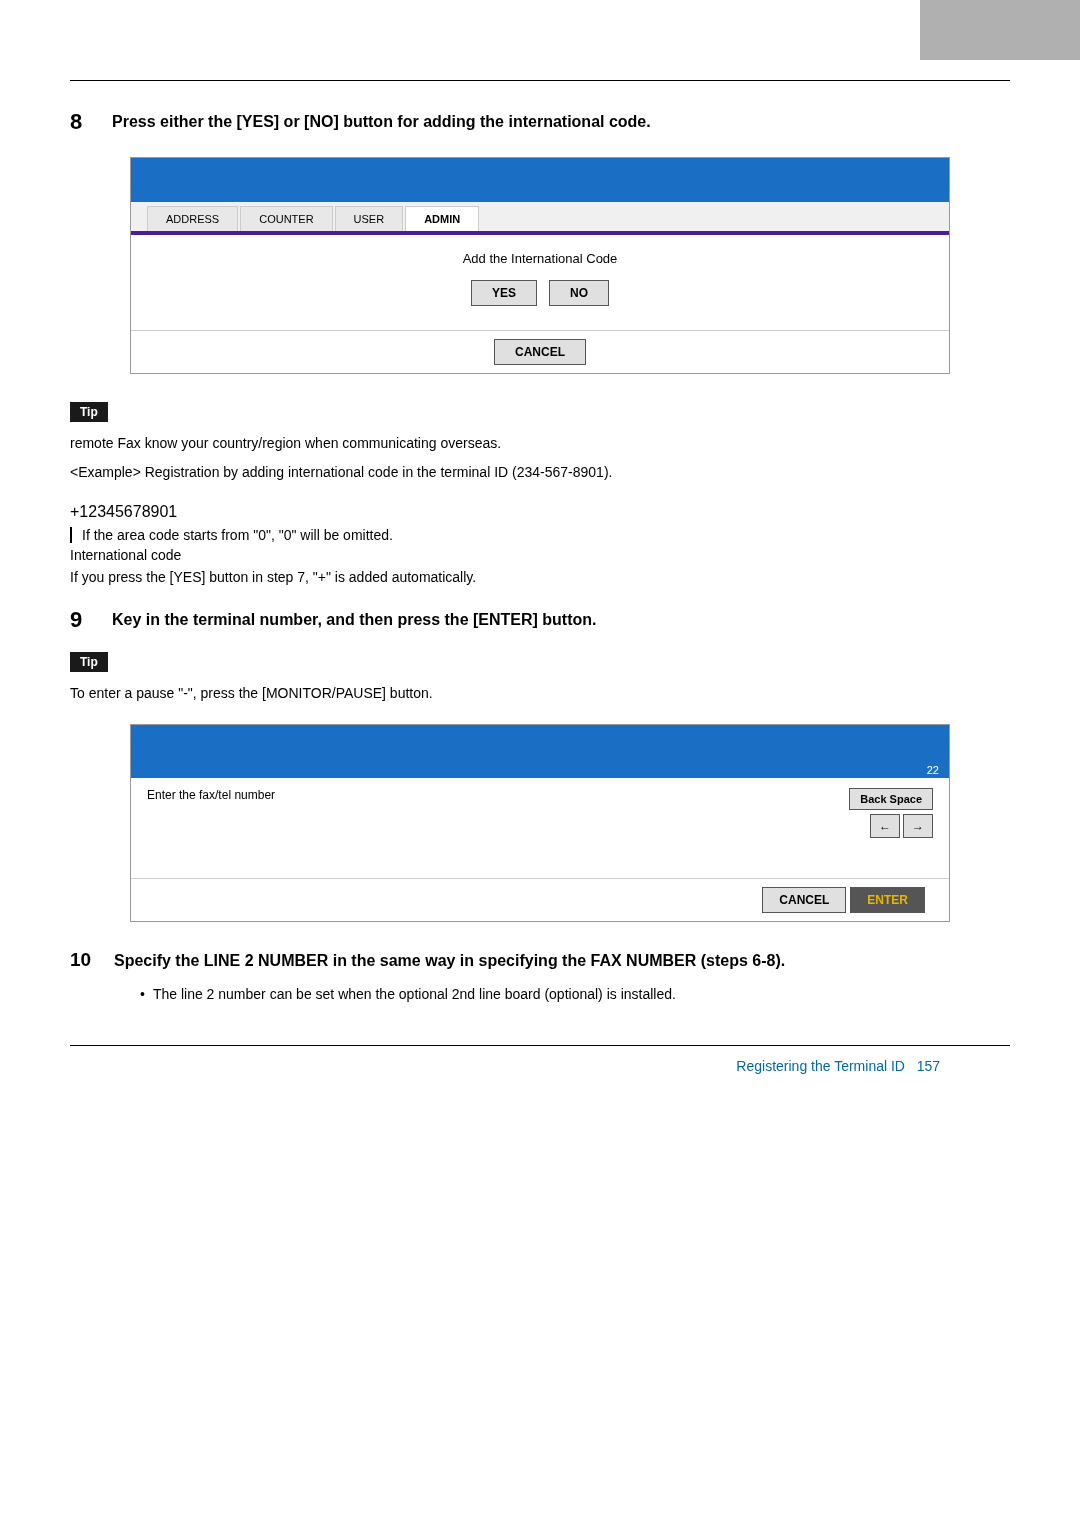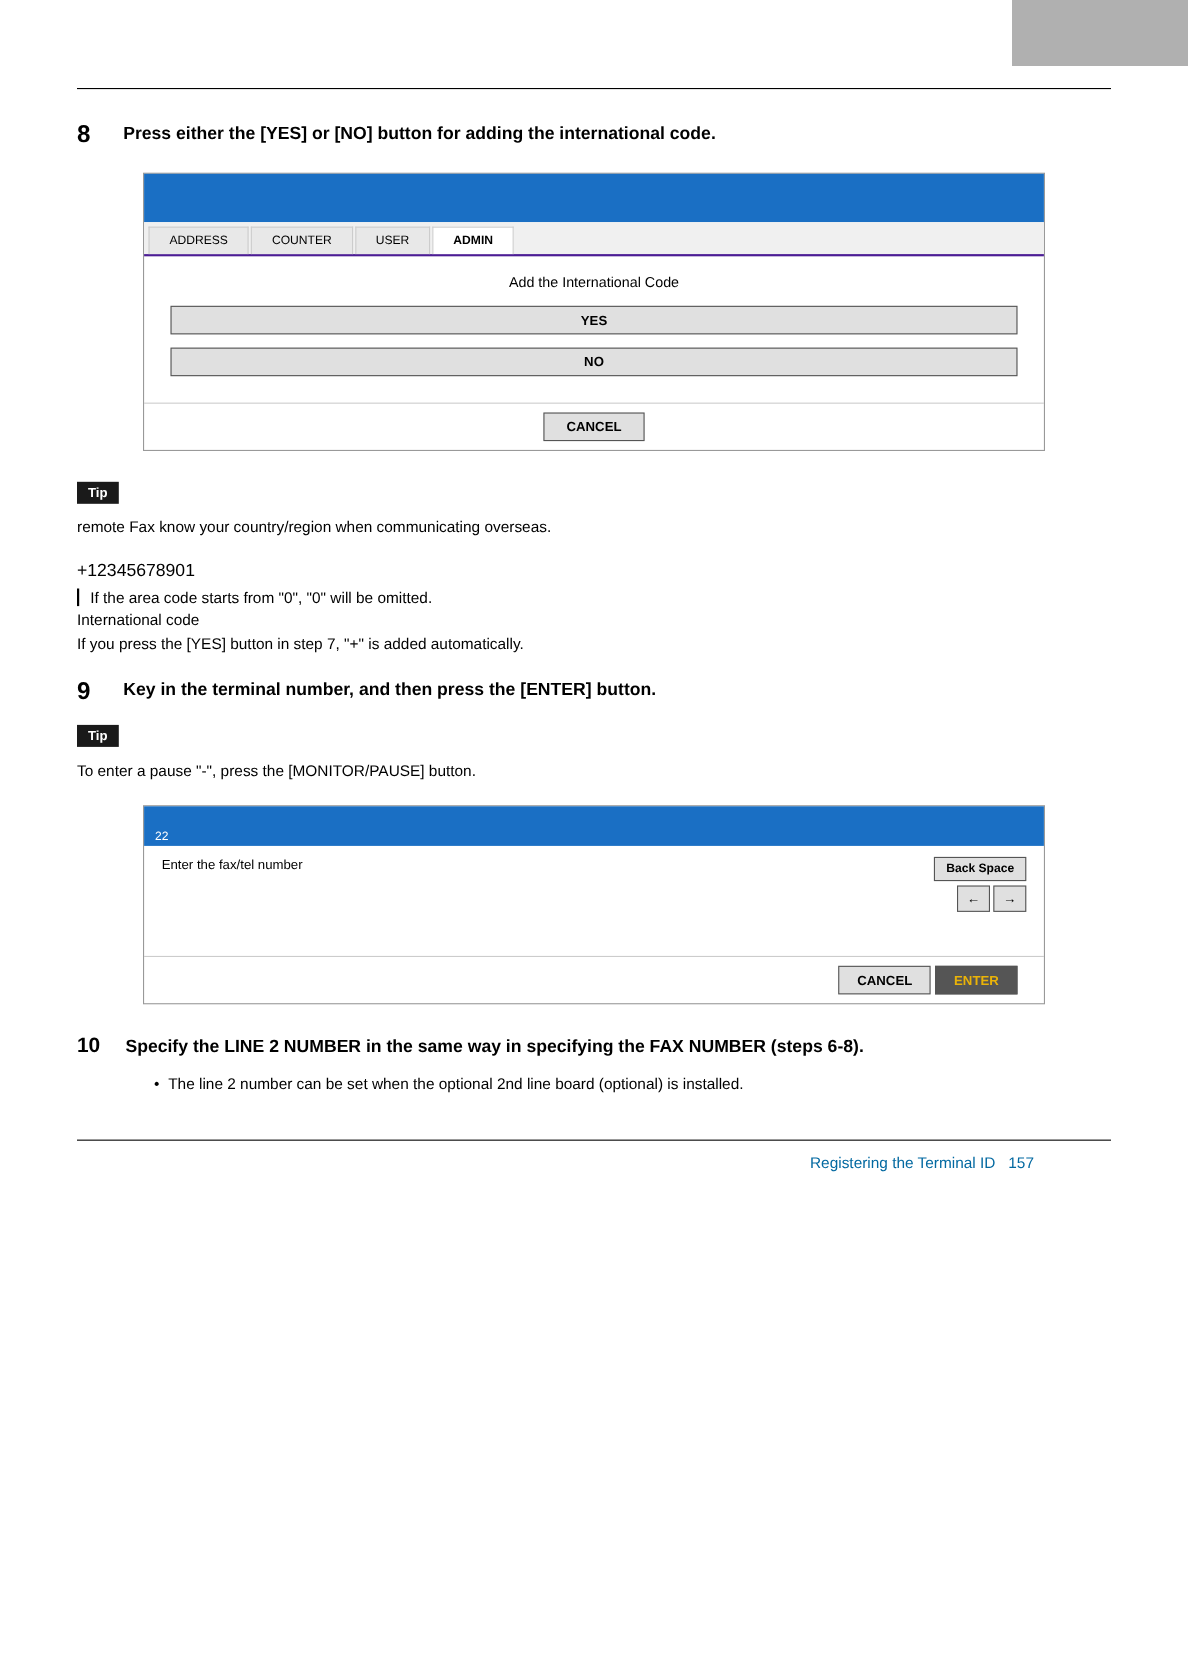--- a/index.html
+++ b/index.html
@@ -61,22 +61,22 @@
       border: 1.5px solid #999;
       margin: 0 60px 28px 60px;
       background: #fff;
     }
     .ui-panel-header {
       background: #1a6fc4;
       height: 44px;
     }
     .ui-panel-tabs {
       display: flex;
-      padding: 0 4px;
-      border-bottom: 2px solid #4c1d95;
+      padding: 0 16px;
+      border-bottom: 4px solid #4c1d95;
       background: #f0f0f0;
     }
     .ui-tab {
       padding: 6px 18px;
       font-size: 12px;
       border: 1px solid #ccc;
       border-bottom: none;
       background: #e8e8e8;
       margin-right: 2px;
       margin-top: 4px;
@@ -95,21 +95,20 @@
     .ui-panel-subtitle {
       font-size: 13px;
       margin-bottom: 14px;
       font-family: Arial, sans-serif;
     }
     .ui-buttons-row {
       display: flex;
       justify-content: center;
       gap: 12px;
       margin-bottom: 14px;
-      flex-direction: column;
     }
     .ui-btn {
       padding: 5px 20px;
       border: 1.5px solid #555;
       background: #e0e0e0;
       font-size: 12px;
       font-weight: bold;
       font-family: Arial, sans-serif;
       text-transform: uppercase;
       cursor: pointer;
@@ -180,26 +179,27 @@
     }
 
     
     .ui-panel2 {
       border: 1.5px solid #999;
       margin: 0 60px 28px 60px;
       background: #fff;
     }
     .ui-panel2-header {
       background: #1a6fc4;
-      height: 36px;
+      height: 53px;
       display: flex;
       align-items: flex-end;
       padding: 0 10px 2px 10px;
       color: #fff;
       font-size: 11px;
+      justify-content: flex-end;
     }
     .ui-panel2-body {
       padding: 10px 16px;
       display: flex;
       justify-content: space-between;
       align-items: flex-start;
       min-height: 100px;
     }
     .ui-panel2-left {
       font-size: 12px;
@@ -326,20 +326,21 @@
       </div>
     </div>
     <div class="ui-panel-footer">
       <button class="ui-cancel-btn">CANCEL</button>
     </div>
   </div>
 
   <div class="tip-section">
     <div class="tip-box">Tip</div>
     <div class="tip-text">remote Fax know your country/region when communicating overseas.</div>
+    <div class="tip-text">&lt;Example&gt; Registration by adding international code in the terminal ID (234-567-8901).</div>
   </div>
 
   <div class="phone-example">+12345678901</div>
   <div class="phone-sub-text">If the area code starts from "0", "0" will be omitted.</div>
   <div class="phone-label">International code</div>
   <div class="yes-note">If you press the [YES] button in step 7, "+" is added automatically.</div>
 
   <div class="step-heading step9-heading">
     <span class="step-number">9</span>
     <span class="step-text">Key in the terminal number, and then press the [ENTER] button.</span>

